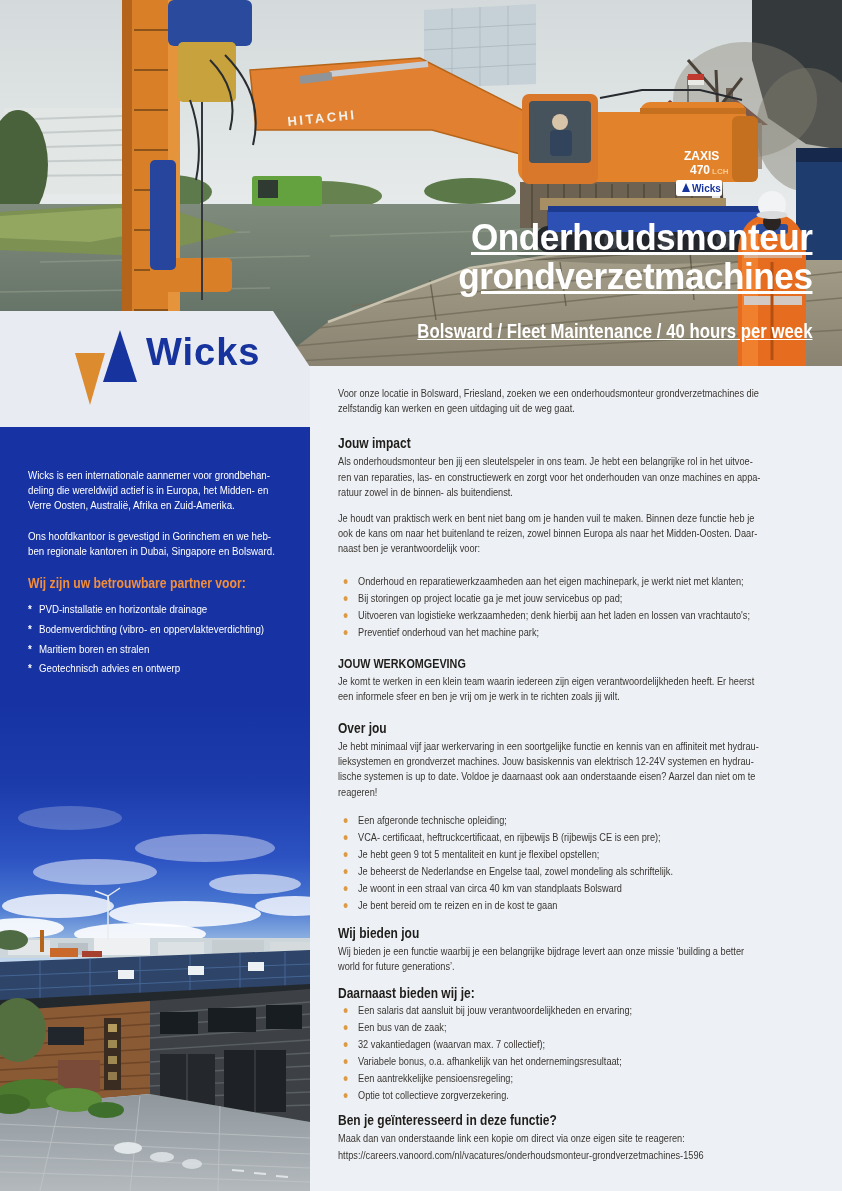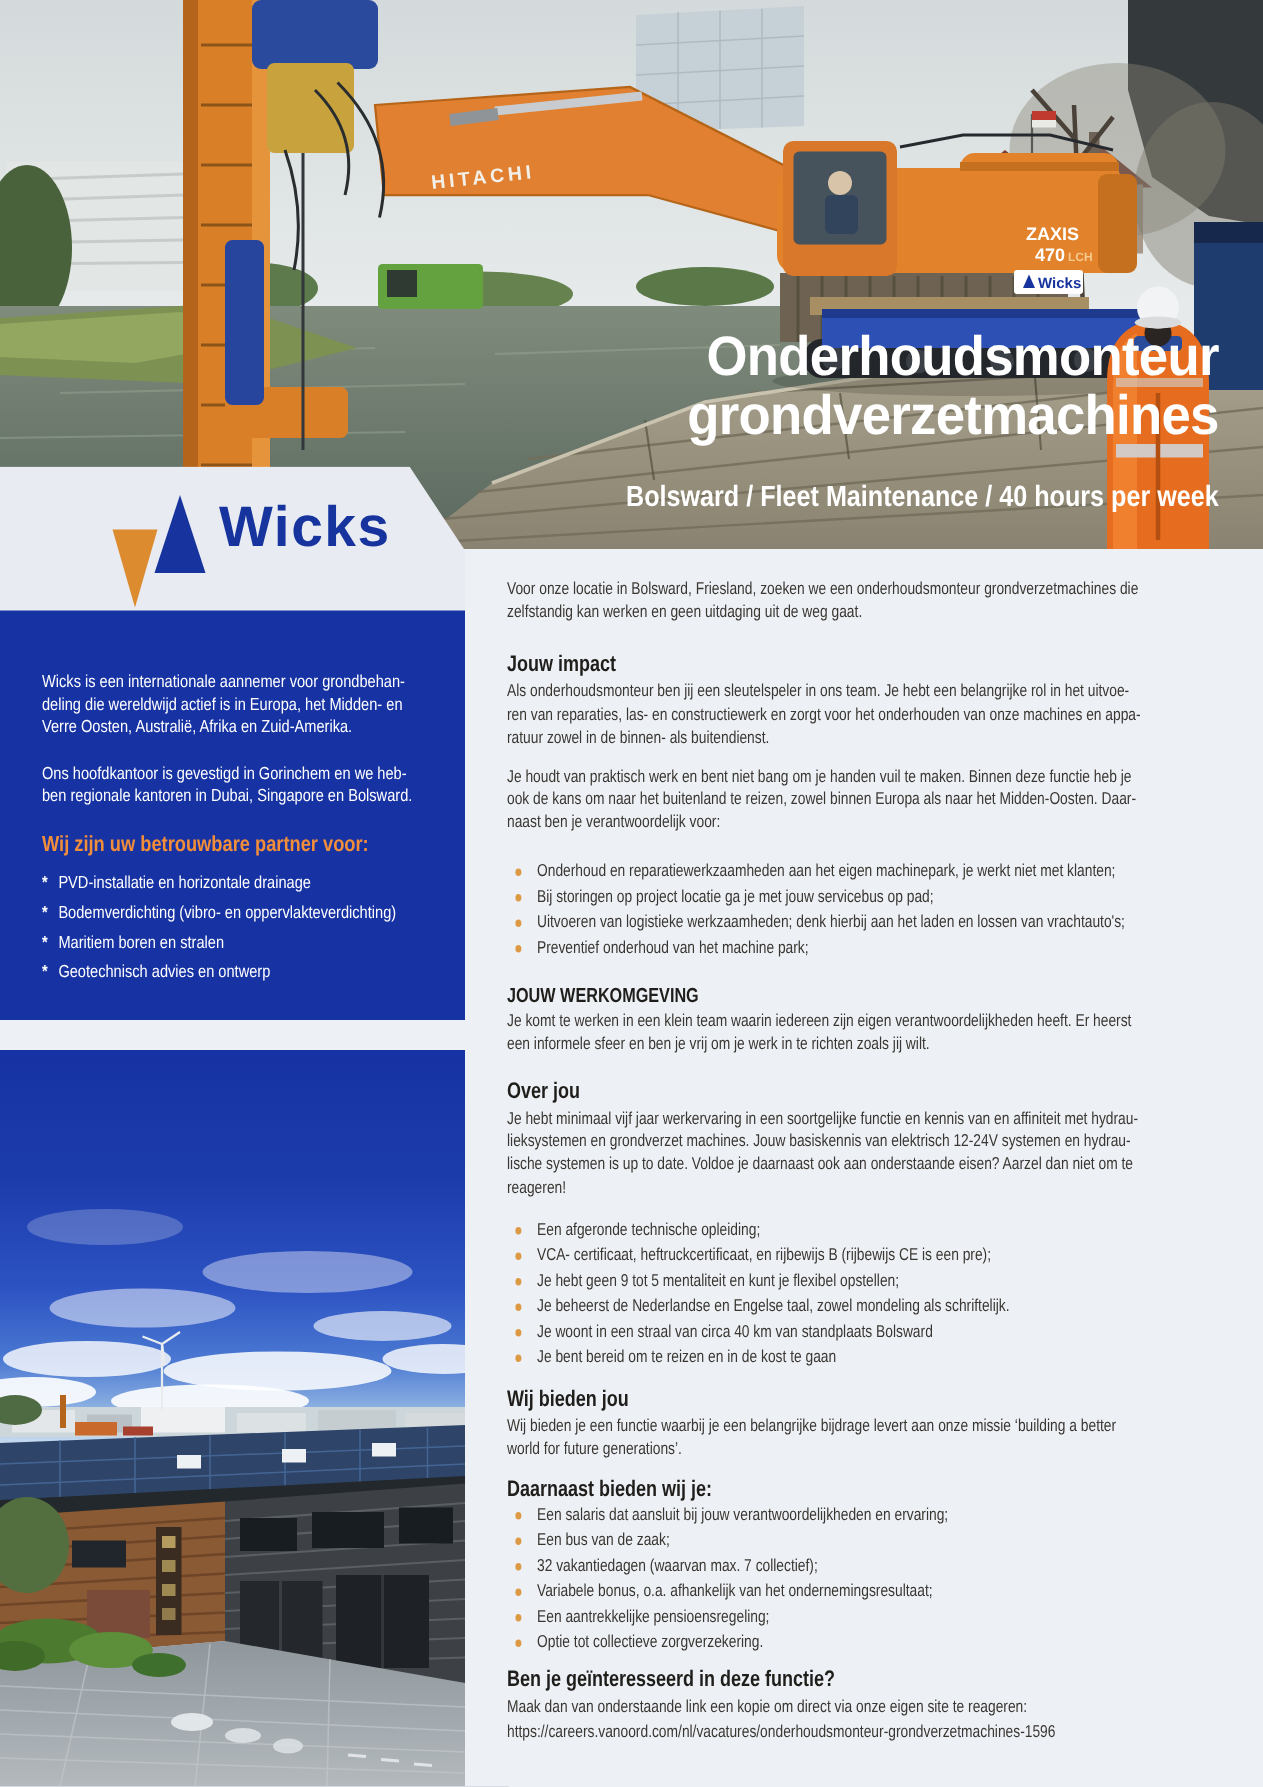--- a/index.html
+++ b/index.html
@@ -5,42 +5,42 @@
   html,body { margin:0; padding:0; background:#c8ccd2; }
   .page {
     position:relative; width:842px; height:1191px; margin:0 auto;
     background:#edf1f6; overflow:hidden;
     font-family:"Liberation Sans", sans-serif;
     color:#3a3631;
   }
   
   .hero { position:absolute; left:0; top:0; width:842px; height:366px; }
   .hero svg { position:absolute; left:0; top:0; width:842px; height:366px; display:block; }
-  .hero-text { position:absolute; right:30px; top:218px; text-align:right; color:#ffffff; }
+  .hero-text { position:absolute; right:30px; top:218px; text-align:right; color:#ffffff;text-decoration:underline; }
   .hero-title {
     font-size:37px; font-weight:bold; line-height:39px; letter-spacing:-0.5px;
     white-space:pre; transform:scaleX(.95); transform-origin:100% 0;
   }
   .hero-subtitle {
     margin-top:24px; font-size:19.5px; font-weight:bold; white-space:pre;
     transform:scaleX(.86); transform-origin:100% 0;
   }
   
   .logo-box {
     position:absolute; left:0; top:311px; width:310px; height:116px;
     background:#e8ecf2;
     clip-path:polygon(0 0, 273px 0, 310px 56px, 310px 116px, 0 116px);
   }
   .logo-mark { position:absolute; left:72px; top:0; }
   .logo-word {
     position:absolute; left:146px; top:20px;
     font-size:38px; font-weight:bold; color:#16339e; letter-spacing:1px;
   }
   
-  .side-panel { position:absolute; left:0; top:407px; width:310px; height:273px; background:#1733a3; }
+  .side-panel { position:absolute; left:0; top:427px; width:310px; height:273px; background:#1733a3; }
   .side-copy {
     position:absolute; left:28px; top:40px; width:119%;
     color:#ffffff; font-size:11.6px; line-height:15.2px;
     transform:scaleX(.84); transform-origin:0 0;
   }
   .side-copy .para { white-space:pre; margin:0 0 15px 0; }
   .side-heading { color:#f28d3a; font-size:14.5px; font-weight:bold; margin:18px 0 10px 0; white-space:pre; }
   .s-item { display:flex; margin-bottom:4.5px; white-space:pre; }
   .s-item .star { width:13px; flex:none; font-weight:bold; }
   

